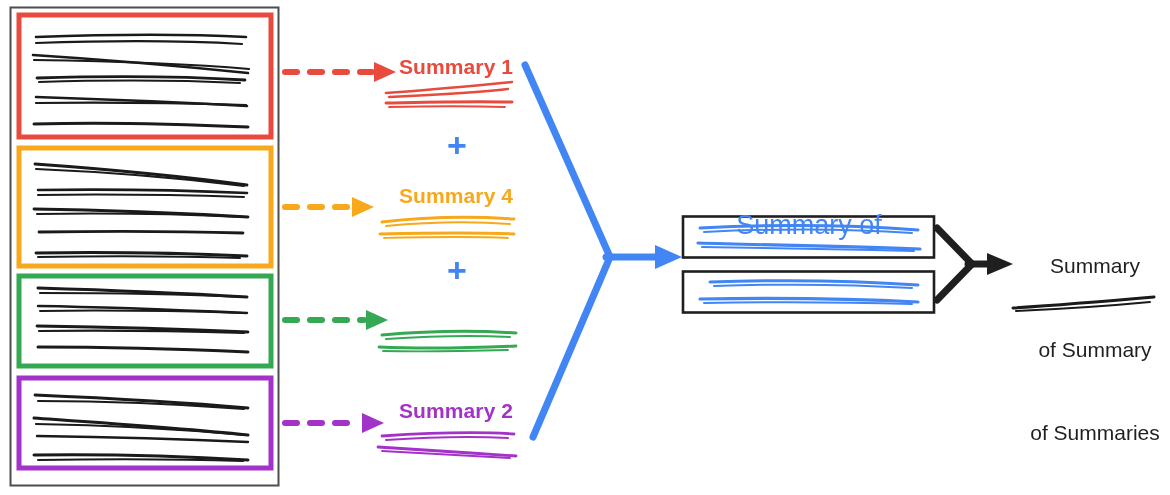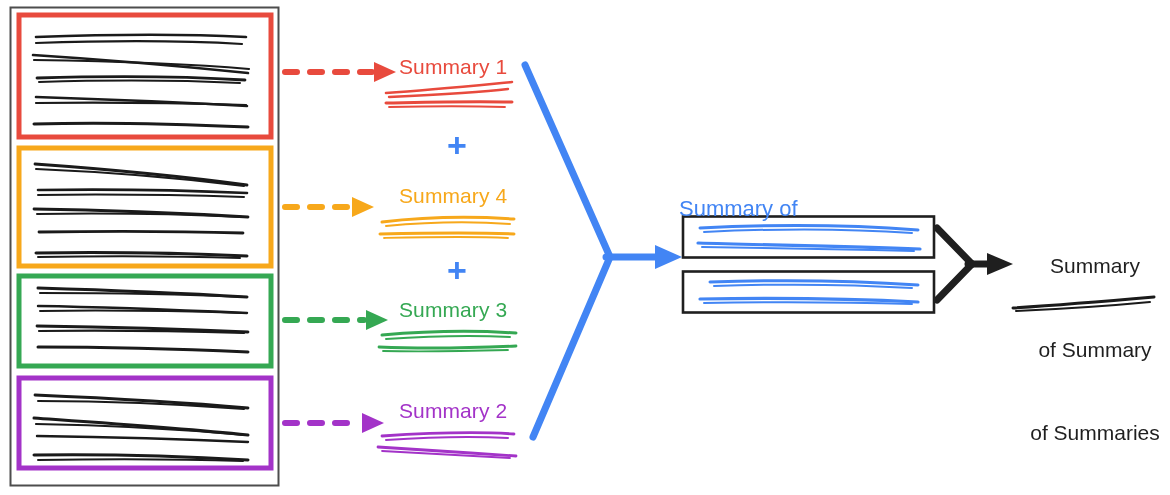--- a/index.html
+++ b/index.html
@@ -25,32 +25,32 @@
     height: 495px;
   }
   .lbl {
     position: absolute;
     font-family: "Liberation Sans", sans-serif;
     white-space: pre;
     line-height: 1.16;
   }
   .summary-label {
     font-size: 21px;
-    font-weight: 400;
+    font-weight: 700;
     letter-spacing: 0.1px;
   }
   .plus-sign {
     font-size: 34px;
     font-weight: 700;
     line-height: 1;
   }
   .sos-title {
-    font-size: 22px;
+    font-size: 27px;
     font-weight: 400;
-    text-align: left;
+    text-align: center;
     width: 260px;
     line-height: 1.28;
   }
   .final-title {
     font-size: 21px;
     font-weight: 400;
     text-align: center;
     width: 190px;
     line-height: 1.33;
     color: #1f1f1f;
@@ -192,21 +192,20 @@
   </svg>
 
   <div class="lbl summary-label" style="left:399px; top:55px; color:#E84A3D;">Summary 1</div>
 
   <div class="lbl plus-sign" style="left:447px; top:128px; color:#4285F4;">+</div>
 
   <div class="lbl summary-label" style="left:399px; top:184px; color:#F7A81B;">Summary 4</div>
 
   <div class="lbl plus-sign" style="left:447px; top:253px; color:#4285F4;">+</div>
 
-  <div class="lbl summary-label" style="left:399px; top:298px; color:#35A853;">Summary 3</div>
 
   <div class="lbl summary-label" style="left:399px; top:399px; color:#A333C8;">Summary 2</div>
 
   <div class="lbl sos-title" style="left:679px; top:139px; color:#4285F4;">
     <div>Summary of</div>
   </div>
 
   <div class="lbl final-title" style="left:1000px; top:196px;">
     <div>Summary</div>
     <div>of Summary</div>

